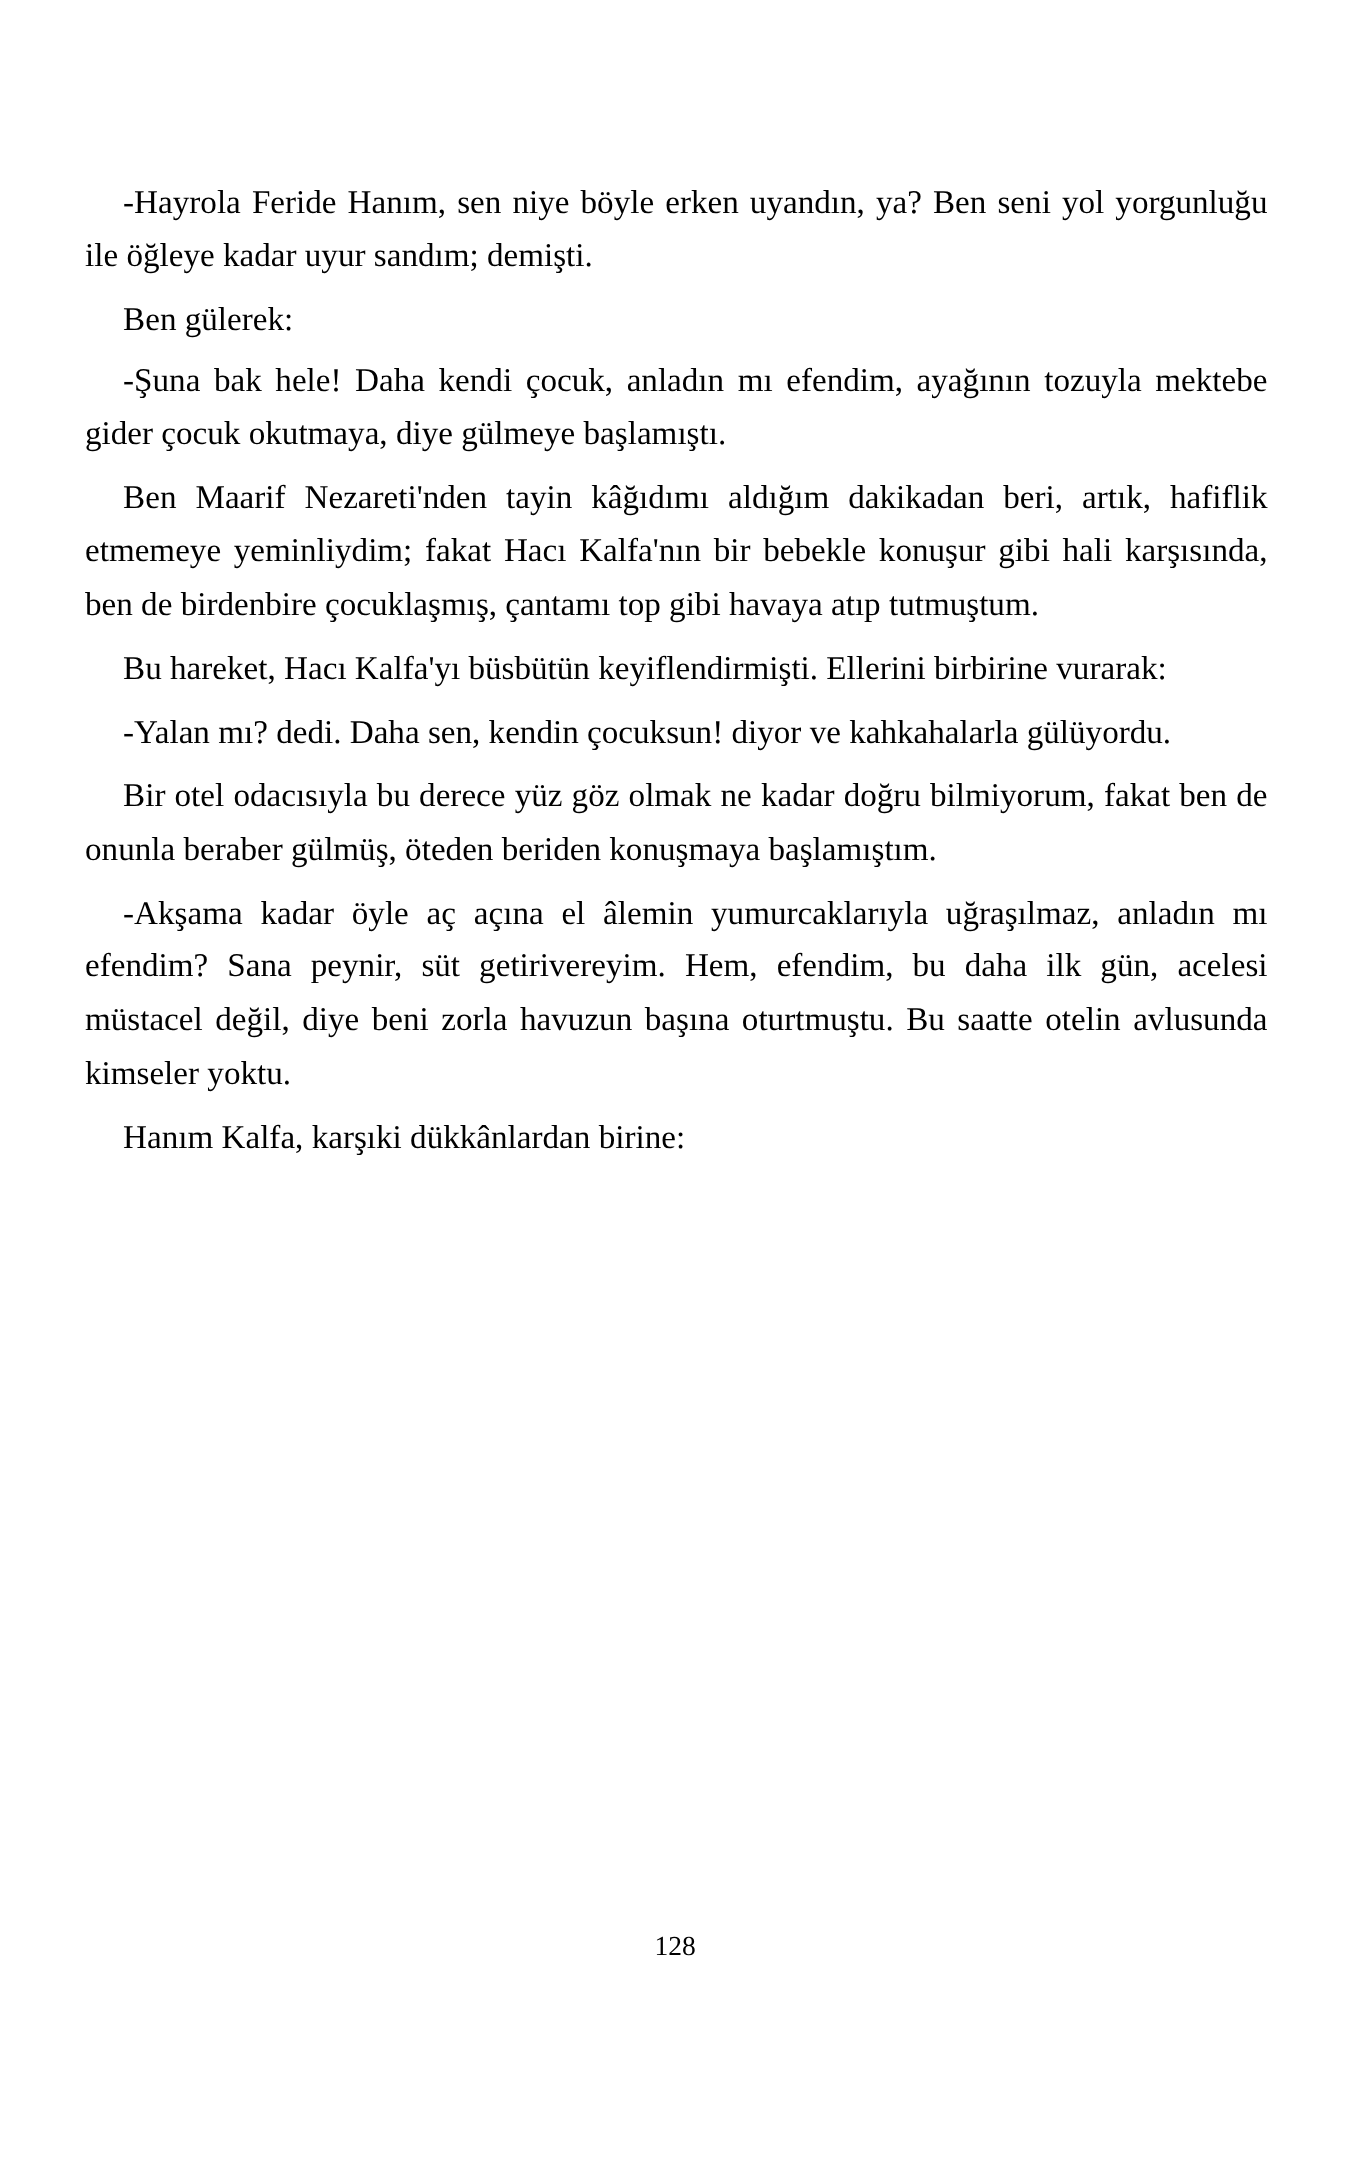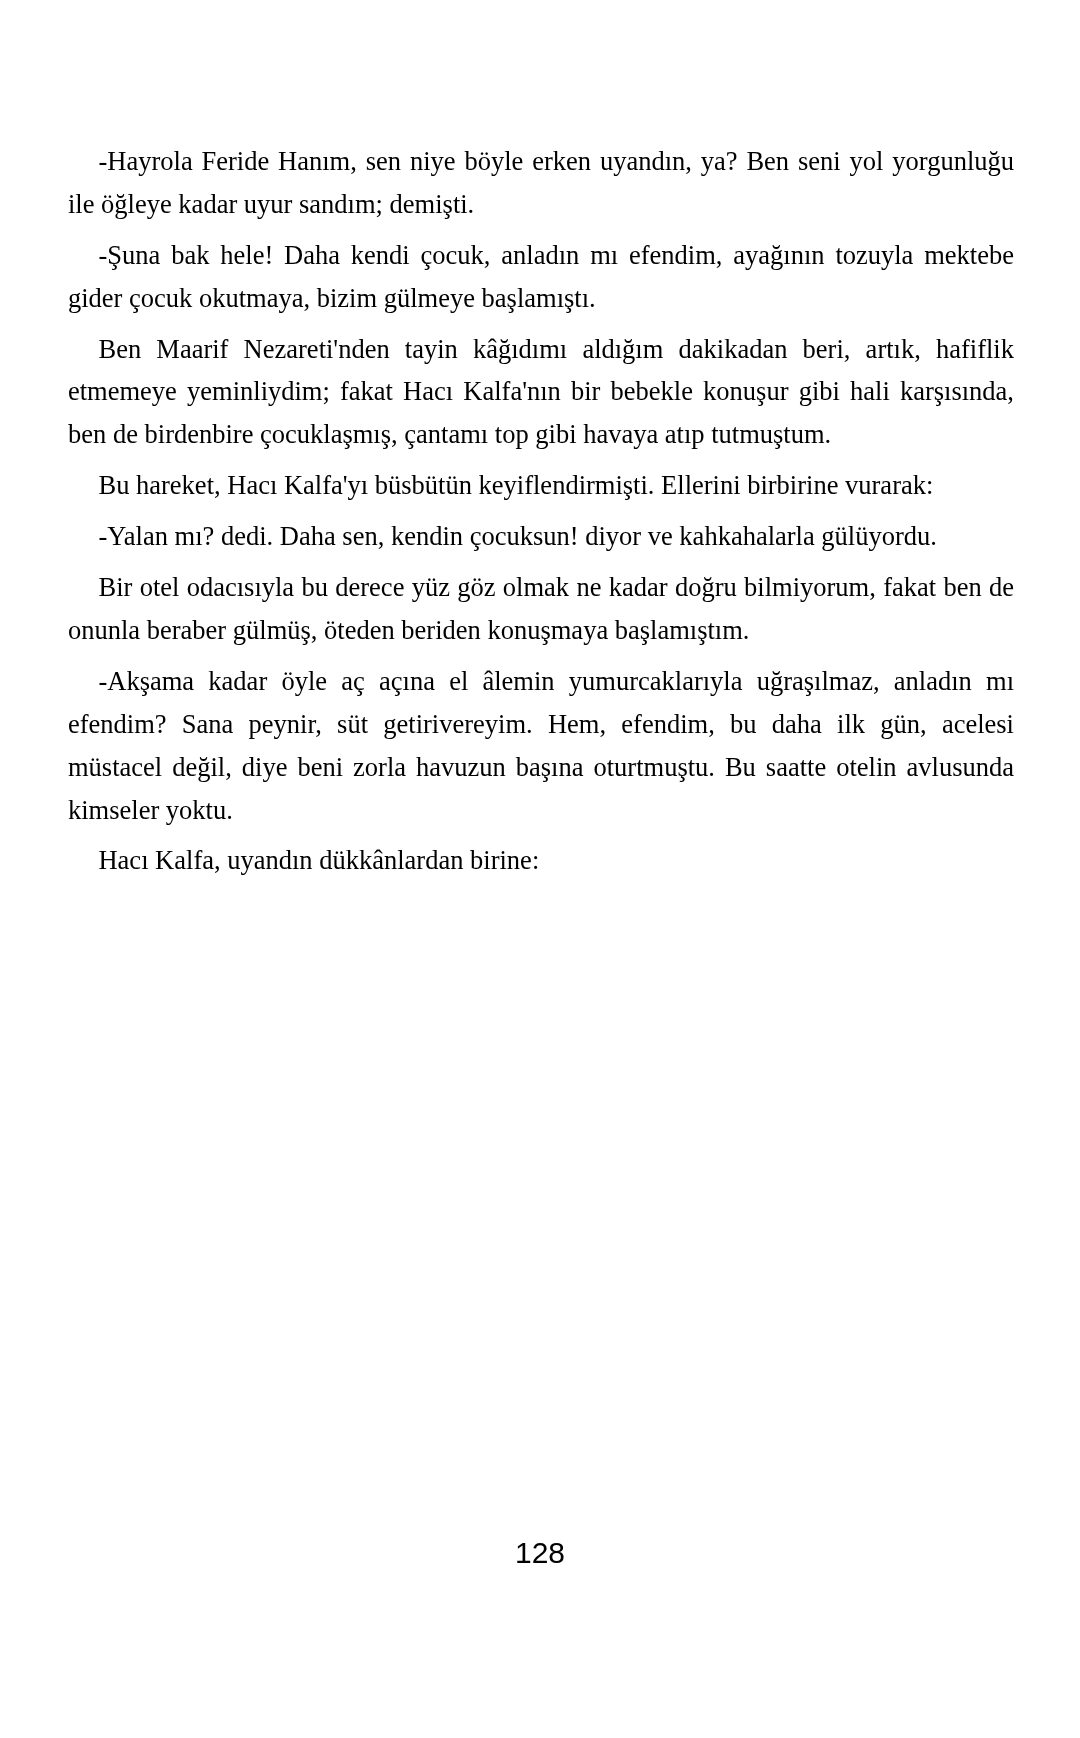--- a/index.html
+++ b/index.html
@@ -36,32 +36,33 @@
   }
   .body-text p.tight {
     margin-bottom: 0.22em;
   }
   .page-number {
     position: absolute;
     left: 0;
     right: 0;
     bottom: 168px;
     text-align: center;
-    font-size: 30px;
-    font-family: Liberation Sans, sans-serif;
+    font-size: 22px;
+    font-family: Liberation Serif, serif;
   }
 </style>
 </head>
 <body>
 
 <div class="page">
   <div class="body-text">
     <p class="ind">-Hayrola Feride Hanım, sen niye böyle erken uyandın, ya? Ben seni yol yorgunluğu ile öğleye kadar uyur sandım; demişti.</p>
-    <p class="ind">-Şuna bak hele! Daha kendi çocuk, anladın mı efendim, ayağının tozuyla mektebe gider çocuk okutmaya, bizim gülmeye başlamıştı.</p>
+    <p class="ind tight">Ben gülerek:</p>
+    <p class="ind">-Şuna bak hele! Daha kendi çocuk, anladın mı efendim, ayağının tozuyla mektebe gider çocuk okutmaya, diye gülmeye başlamıştı.</p>
     <p class="ind">Ben Maarif Nezareti'nden tayin kâğıdımı aldığım dakikadan beri, artık, hafiflik etmemeye yeminliydim; fakat Hacı Kalfa'nın bir bebekle konuşur gibi hali karşısında, ben de birdenbire çocuklaşmış, çantamı top gibi havaya atıp tutmuştum.</p>
     <p class="ind">Bu hareket, Hacı Kalfa'yı büsbütün keyiflendirmişti. Ellerini birbirine vurarak:</p>
     <p class="ind">-Yalan mı? dedi. Daha sen, kendin çocuksun! diyor ve kahkahalarla gülüyordu.</p>
     <p class="ind">Bir otel odacısıyla bu derece yüz göz olmak ne kadar doğru bilmiyorum, fakat ben de onunla beraber gülmüş, öteden beriden konuşmaya başlamıştım.</p>
     <p class="ind">-Akşama kadar öyle aç açına el âlemin yumurcaklarıyla uğraşılmaz, anladın mı efendim? Sana peynir, süt getirivereyim. Hem, efendim, bu daha ilk gün, acelesi müstacel değil, diye beni zorla havuzun başına oturtmuştu. Bu saatte otelin avlusunda kimseler yoktu.</p>
-    <p class="ind tight">Hacı Kalfa, uyandın dükkânlardan birine:</p>
+    <p class="ind tight">Hanım Kalfa, karşıki dükkânlardan birine:</p>
   </div>
   <div class="page-number">128</div>
 </div>
 
 </body></html>

